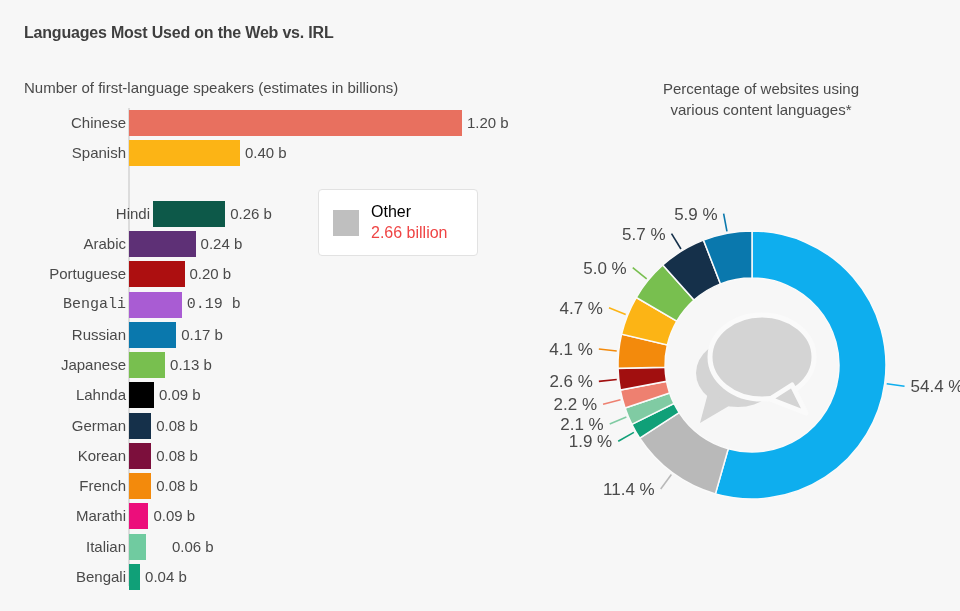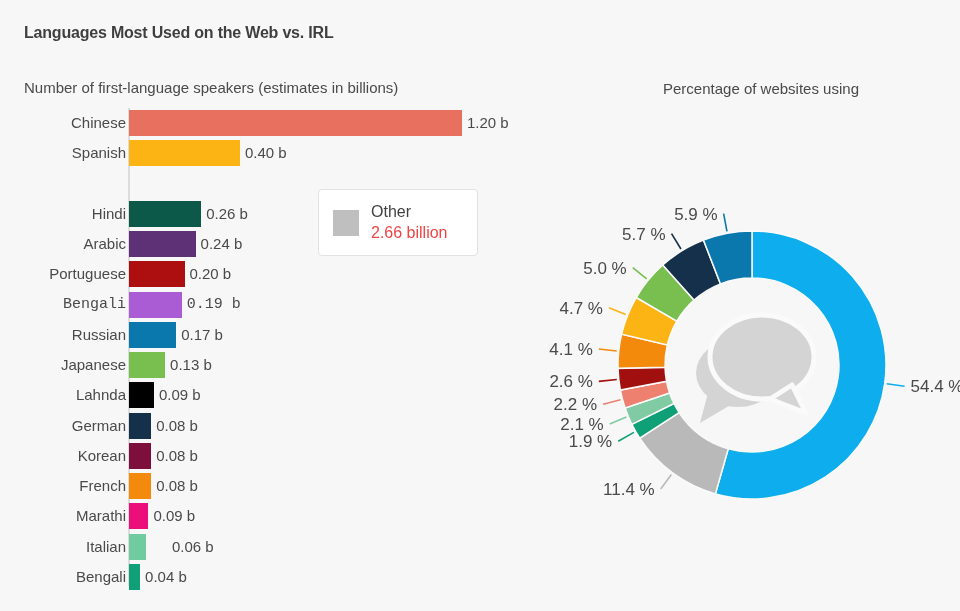--- a/index.html
+++ b/index.html
@@ -50,56 +50,57 @@
 
   
   #other-box {
     position: absolute; left: 318px; top: 189px;
     width: 160px; height: 67px;
     background: #ffffff; border: 1px solid #e2e2e2; border-radius: 4px;
     display: flex; align-items: center; padding: 0 14px;
   }
   #other-swatch { width: 26px; height: 26px; background: #bfbfbf; flex: 0 0 26px; }
   #other-text { margin-left: 12px; }
-  .other-name { font-size: 16px; color: #404040; line-height: 20px; }
+  .other-name { font-size: 16px; color: #000000; line-height: 20px; }
   .other-val { font-size: 16px; font-weight: normal; color: #ef4444; line-height: 21px; }
 
   
   #donut-wrap { position: absolute; left: 480px; top: 120px; width: 480px; height: 480px; }
   #donut-svg { display: block; }
   .pct-label {
     font-family: "Liberation Sans", sans-serif;
     font-size: 17px; fill: #4a4a4a;
   }
 </style>
 </head>
 <body>
 
 <div id="root">
 
   <div class="title">Languages Most Used on the Web vs. IRL</div>
   <div class="sub-left">Number of first-language speakers (estimates in billions)</div>
 
   <div class="sub-right">
     <span>Percentage of websites using</span><br>
+    <span>various content languages*</span>
   </div>
 
   <div id="barchart">
     <div class="axis-line"></div>
   <div class="bar-row" style="top: 2px;">
         <div class="bar-label">Chinese</div>
         <div class="bar-rect" style="width: 333px; background: rgb(232, 112, 95);"></div>
         <div class="bar-value" style="left: 462px;">1.20 b</div>
       </div>
       <div class="bar-row" style="top: 32.25px;">
         <div class="bar-label">Spanish</div>
         <div class="bar-rect" style="width: 111px; background: rgb(252, 180, 21);"></div>
         <div class="bar-value" style="left: 240px;">0.40 b</div>
       </div>
-      <div class="bar-row" style="top: 92.75px;">
+      <div class="bar-row" style="top: 92.75px; margin-left: 24px;">
         <div class="bar-label">Hindi</div>
         <div class="bar-rect" style="width: 72.15px; background: rgb(13, 89, 73);"></div>
         <div class="bar-value" style="left: 201.15px;">0.26 b</div>
       </div>
       <div class="bar-row" style="top: 123px;">
         <div class="bar-label">Arabic</div>
         <div class="bar-rect" style="width: 66.6px; background: rgb(94, 48, 118);"></div>
         <div class="bar-value" style="left: 195.6px;">0.24 b</div>
       </div>
       <div class="bar-row" style="top: 153.25px;">

